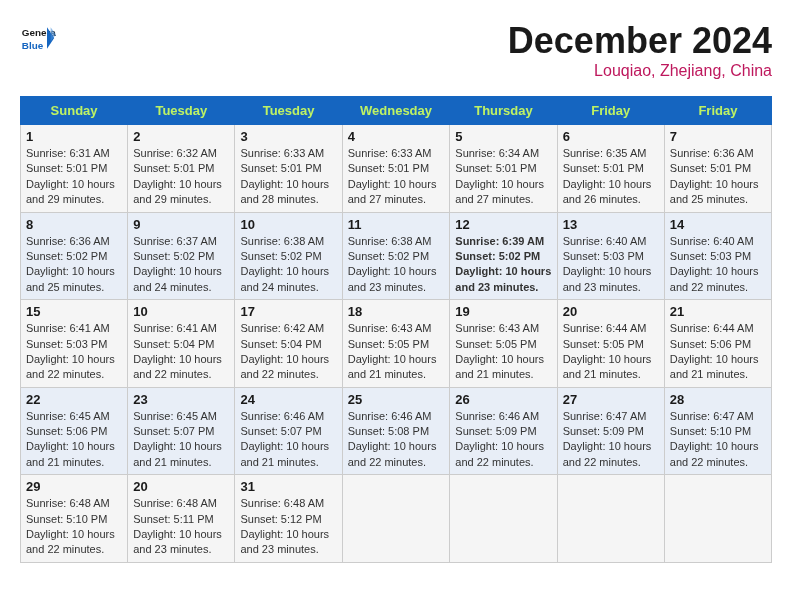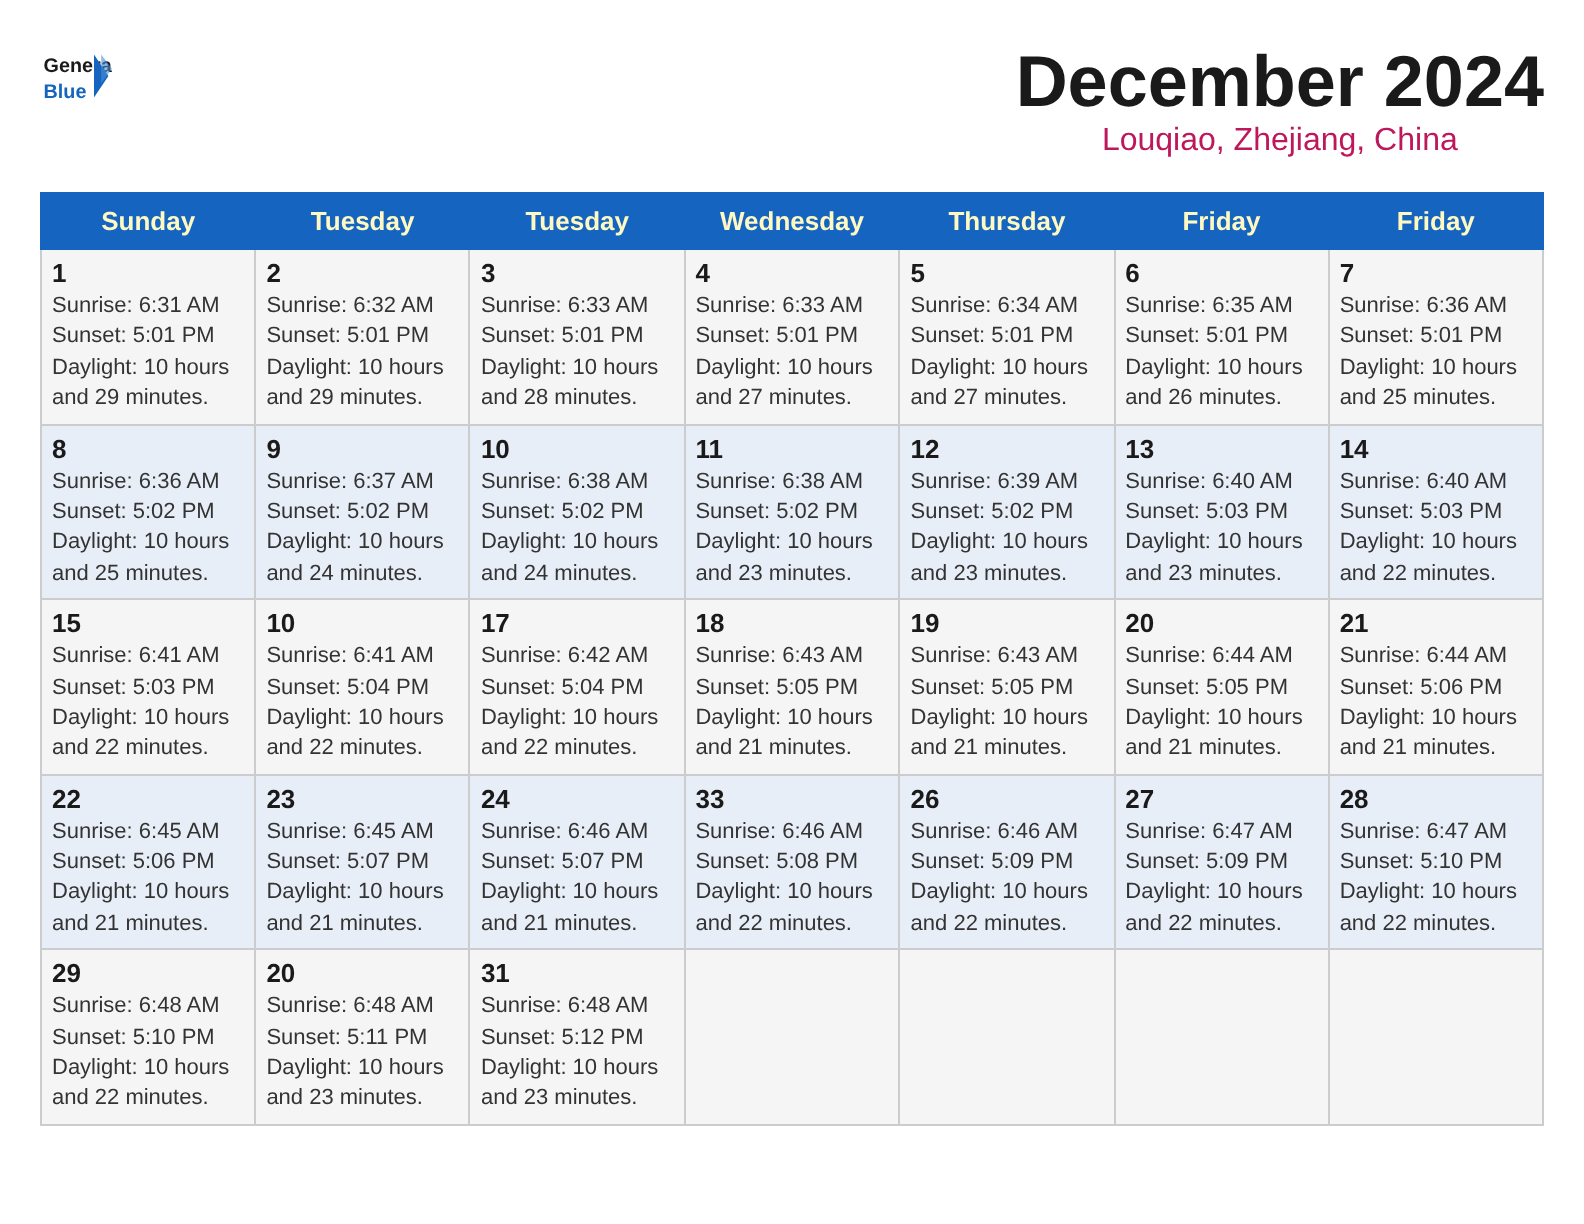--- a/index.html
+++ b/index.html
@@ -19,39 +19,39 @@
     .logo {
       display: flex;
       align-items: center;
       gap: 4px;
     }
     .logo-icon {
       width: 36px;
       height: 36px;
     }
     .title-block {
-      text-align: center;
+      text-align: right;
     }
     .calendar-title {
       font-size: 36px;
       font-weight: bold;
       color: #1a1a1a;
     }
     .calendar-subtitle {
       font-size: 16px;
       color: #be185d;
     }
     table {
       width: 100%;
       border-collapse: collapse;
       font-size: 11px;
     }
     thead tr th {
       background-color: #1565c0;
-      color: #fef9c3;
+      color: #bef264;
       text-align: center;
       padding: 6px 4px;
       font-size: 13px;
       font-weight: bold;
       border: 1px solid #1565c0;
     }
     tbody tr td {
       border: 1px solid #ccc;
       vertical-align: top;
       padding: 4px 5px;
@@ -186,21 +186,21 @@
         </td>
         <td>
           <span class="day-number">11</span>
           <div class="day-info" style="white-space: pre-line;">Sunrise: 6:38 AM
 Sunset: 5:02 PM
 Daylight: 10 hours
 and 23 minutes.</div>
         </td>
         <td>
           <span class="day-number">12</span>
-          <div class="day-info" style="white-space: pre-line;">Sunrise: 6:39 AM
+          <div class="day-info" style="white-space: pre-line; font-weight: bold;">Sunrise: 6:39 AM
 Sunset: 5:02 PM
 Daylight: 10 hours
 and 23 minutes.</div>
         </td>
         <td>
           <span class="day-number">13</span>
           <div class="day-info" style="white-space: pre-line;">Sunrise: 6:40 AM
 Sunset: 5:03 PM
 Daylight: 10 hours
 and 23 minutes.</div>
@@ -280,21 +280,21 @@
 and 21 minutes.</div>
         </td>
         <td>
           <span class="day-number">24</span>
           <div class="day-info" style="white-space: pre-line;">Sunrise: 6:46 AM
 Sunset: 5:07 PM
 Daylight: 10 hours
 and 21 minutes.</div>
         </td>
         <td>
-          <span class="day-number">33</span>
+          <span class="day-number">25</span>
           <div class="day-info" style="white-space: pre-line;">Sunrise: 6:46 AM
 Sunset: 5:08 PM
 Daylight: 10 hours
 and 22 minutes.</div>
         </td>
         <td>
           <span class="day-number">26</span>
           <div class="day-info" style="white-space: pre-line;">Sunrise: 6:46 AM
 Sunset: 5:09 PM
 Daylight: 10 hours

